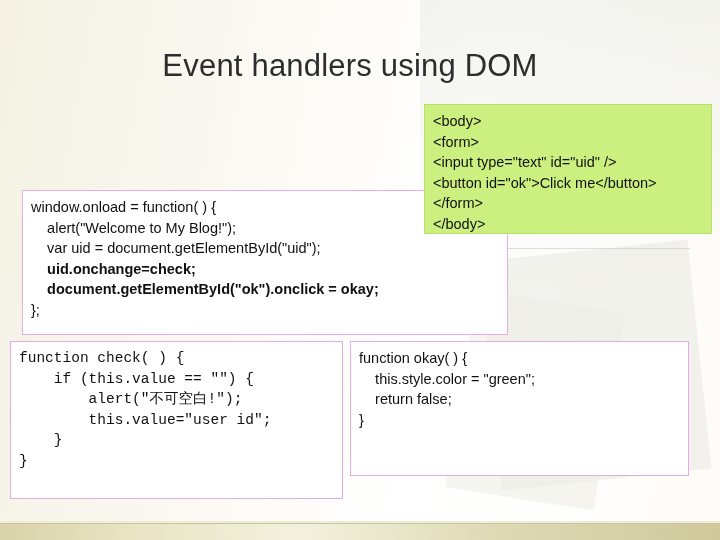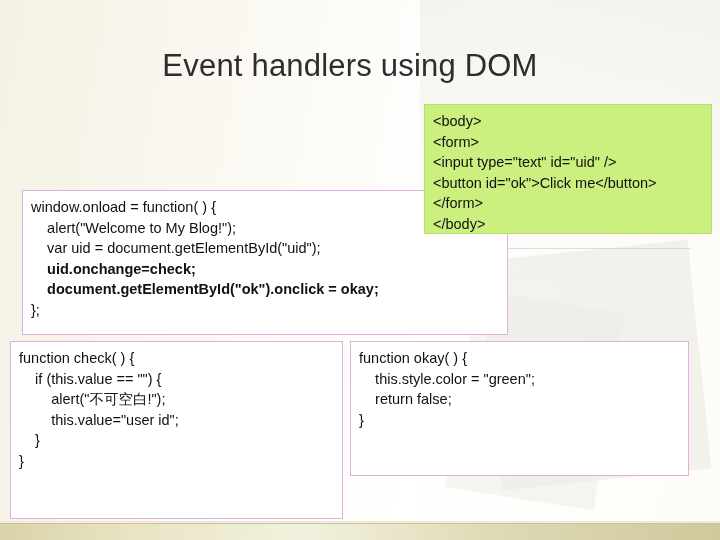--- a/index.html
+++ b/index.html
@@ -119,23 +119,24 @@
     width: 288px;
     height: 130px;
     background: #ccf07f;
     border: 1px solid #b7df6a;
   }
 
   .box-check {
     left: 10px;
     top: 341px;
     width: 333px;
-    height: 178px;
+    height: 158px;
     background: #ffffff;
     border: 1px solid #e2aee2;
+    font-family: Liberation Mono, monospace;
   }
 
   .box-okay {
     left: 350px;
     top: 341px;
     width: 339px;
     height: 135px;
     background: #ffffff;
     border: 1px solid #e2aee2;
   }

